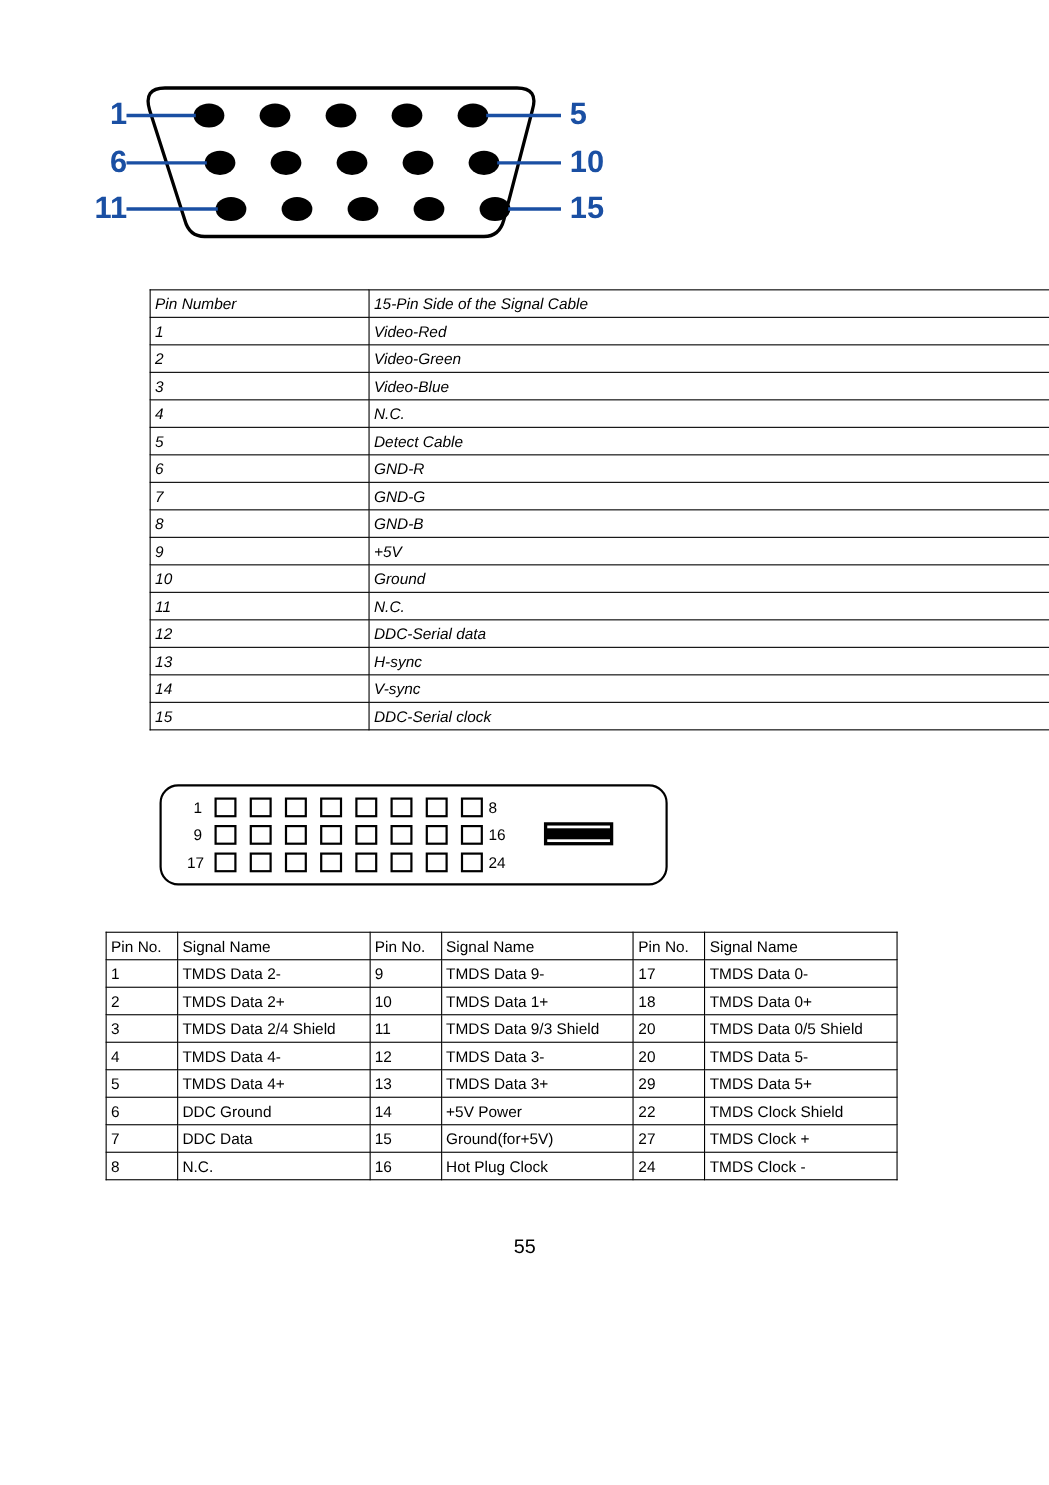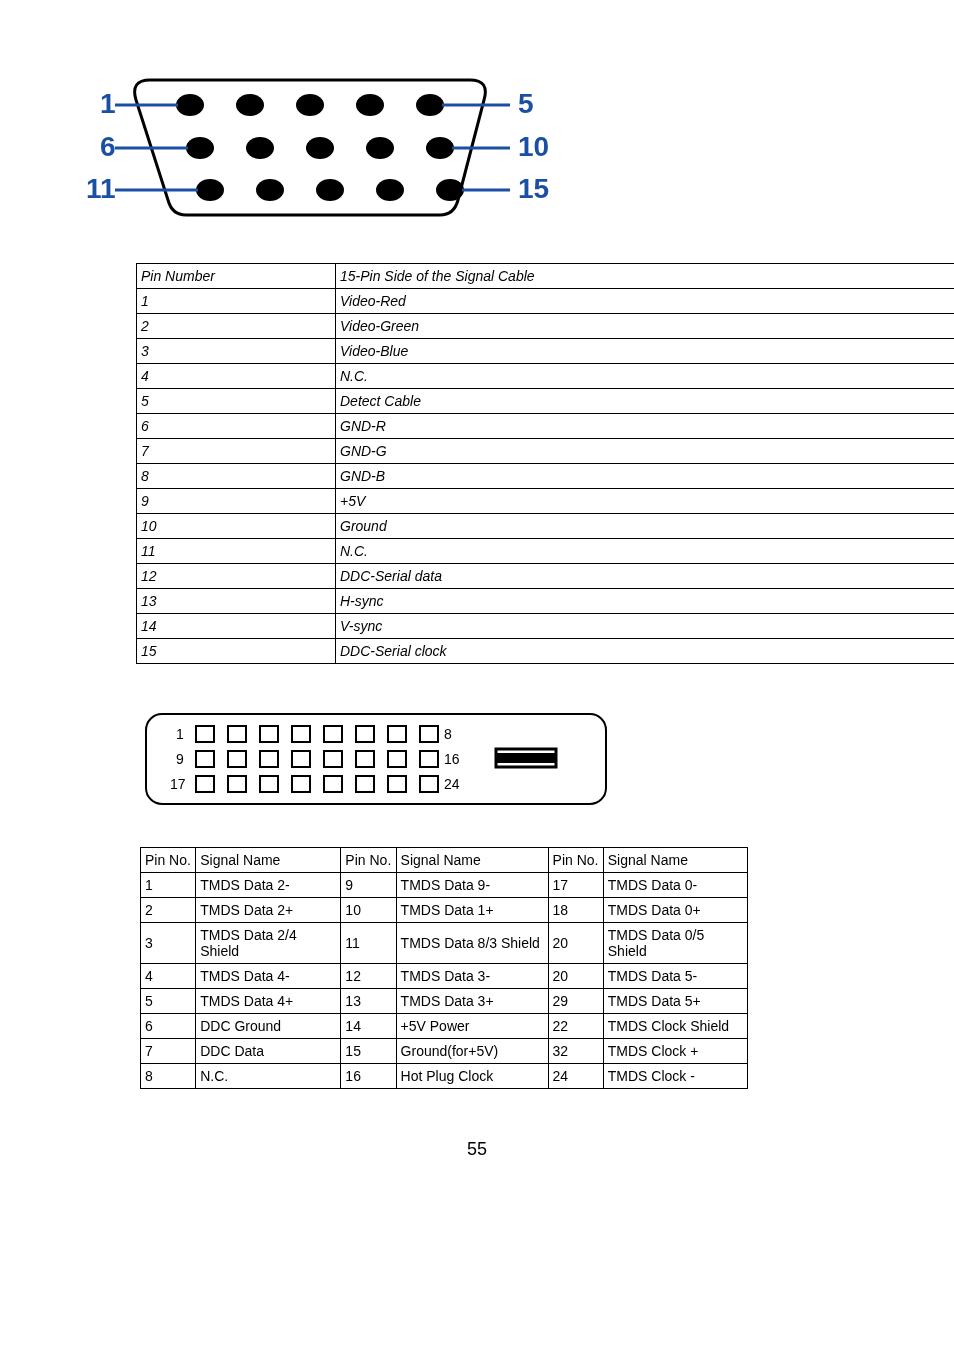--- a/index.html
+++ b/index.html
@@ -29,22 +29,22 @@
     font-weight: normal;
   }
   .table1 td.c1 { width: 190px; }
   .table1 td.c2 { }
   .dvi-diagram {
     margin: 10px 0 30px 0;
     padding-left: 96px;
   }
   .table2 {
     border-collapse: collapse;
-    width: 608px;
-    margin-left: 100px;
+    width: 720px;
+    margin-left: 56px;
   }
   .table2 td, .table2 th {
     border: 1px solid #000;
     padding: 4px 4px;
     text-align: left;
     font-weight: normal;
     font-size: 14px;
   }
   .table2 .c1 { width: 50px; }
   .table2 .c2 { width: 150px; }
@@ -242,21 +242,21 @@
         <td class="c2">TMDS Data 2+</td>
         <td class="c3">10</td>
         <td class="c4">TMDS Data 1+</td>
         <td class="c5">18</td>
         <td class="c6">TMDS Data 0+</td>
       </tr>
       <tr>
         <td class="c1">3</td>
         <td class="c2">TMDS Data 2/4 Shield</td>
         <td class="c3">11</td>
-        <td class="c4">TMDS Data 8/3 Shield</td>
+        <td class="c4">TMDS Data 9/3 Shield</td>
         <td class="c5">20</td>
         <td class="c6">TMDS Data 0/5 Shield</td>
       </tr>
       <tr>
         <td class="c1">4</td>
         <td class="c2">TMDS Data 4-</td>
         <td class="c3">12</td>
         <td class="c4">TMDS Data 3-</td>
         <td class="c5">20</td>
         <td class="c6">TMDS Data 5-</td>
@@ -275,21 +275,21 @@
         <td class="c3">14</td>
         <td class="c4">+5V Power</td>
         <td class="c5">22</td>
         <td class="c6">TMDS Clock Shield</td>
       </tr>
       <tr>
         <td class="c1">7</td>
         <td class="c2">DDC Data</td>
         <td class="c3">15</td>
         <td class="c4">Ground(for+5V)</td>
-        <td class="c5">32</td>
+        <td class="c5">27</td>
         <td class="c6">TMDS Clock +</td>
       </tr>
       <tr>
         <td class="c1">8</td>
         <td class="c2">N.C.</td>
         <td class="c3">16</td>
         <td class="c4">Hot Plug Clock</td>
         <td class="c5">24</td>
         <td class="c6">TMDS Clock -</td>
       </tr>

